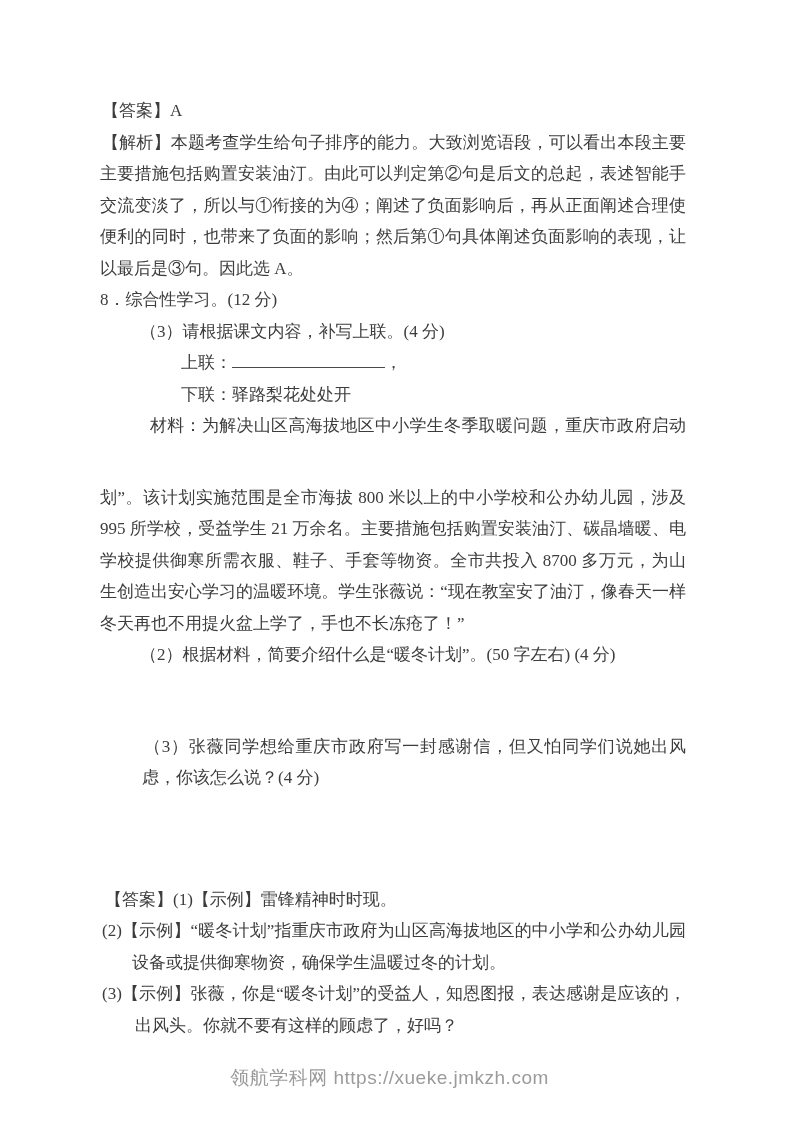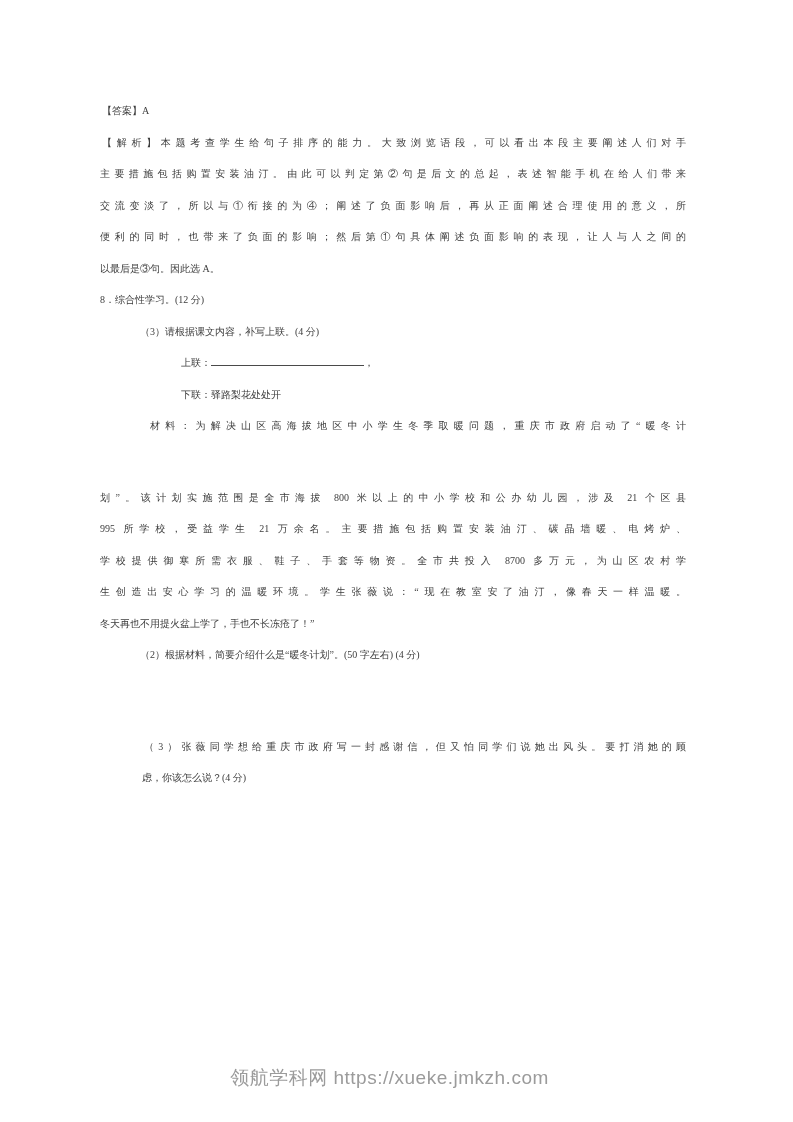--- a/index.html
+++ b/index.html
@@ -11,21 +11,21 @@
   .page {
     position: relative;
     width: 793px; height: 1122px;
     background: #ffffff;
     overflow: hidden;
   }
   .content {
     position: absolute;
     left: 100px; top: 95px;
     width: 586px;
-    font-size: 10px;
+    font-size: 17px;
     color: #3c3c3c;
   }
   .line {
     height: 31.5px;
     line-height: 31.5px;
     white-space: nowrap;
   }
   .line.just {
     white-space: normal;
     text-align: justify;
@@ -87,15 +87,22 @@
       </div>
       <div>
         <div class="line" style="padding-left: 40px;">（2）根据材料，简要介绍什么是“暖冬计划”。(50 字左右) (4 分)</div>
       </div>
       <div class="spacer" style="height: 60px;"></div>
       <div>
         <div class="line just" style="padding-left: 44px;">（3）张薇同学想给重庆市政府写一封感谢信，但又怕同学们说她出风头。要打消她的顾</div>
         <div class="line" style="padding-left: 42px;">虑，你该怎么说？(4 分)</div>
       </div>
       <div class="spacer" style="height: 90px;"></div>
+      <div>
+        <div class="line" style="padding-left: 5px;">【答案】(1)【示例】雷锋精神时时现。</div>
+        <div class="line just" style="padding-left: 2px;">(2)【示例】“暖冬计划”指重庆市政府为山区高海拔地区的中小学和公办幼儿园安装取暖</div>
+        <div class="line" style="padding-left: 32px;">设备或提供御寒物资，确保学生温暖过冬的计划。</div>
+        <div class="line just" style="padding-left: 2px;">(3)【示例】张薇，你是“暖冬计划”的受益人，知恩图报，表达感谢是应该的，这并不是</div>
+        <div class="line" style="padding-left: 35px;">出风头。你就不要有这样的顾虑了，好吗？</div>
+      </div>
     </div>
   <div class="footer">领航学科网 https://xueke.jmkzh.com</div>
 </div>
 
 </body></html>

